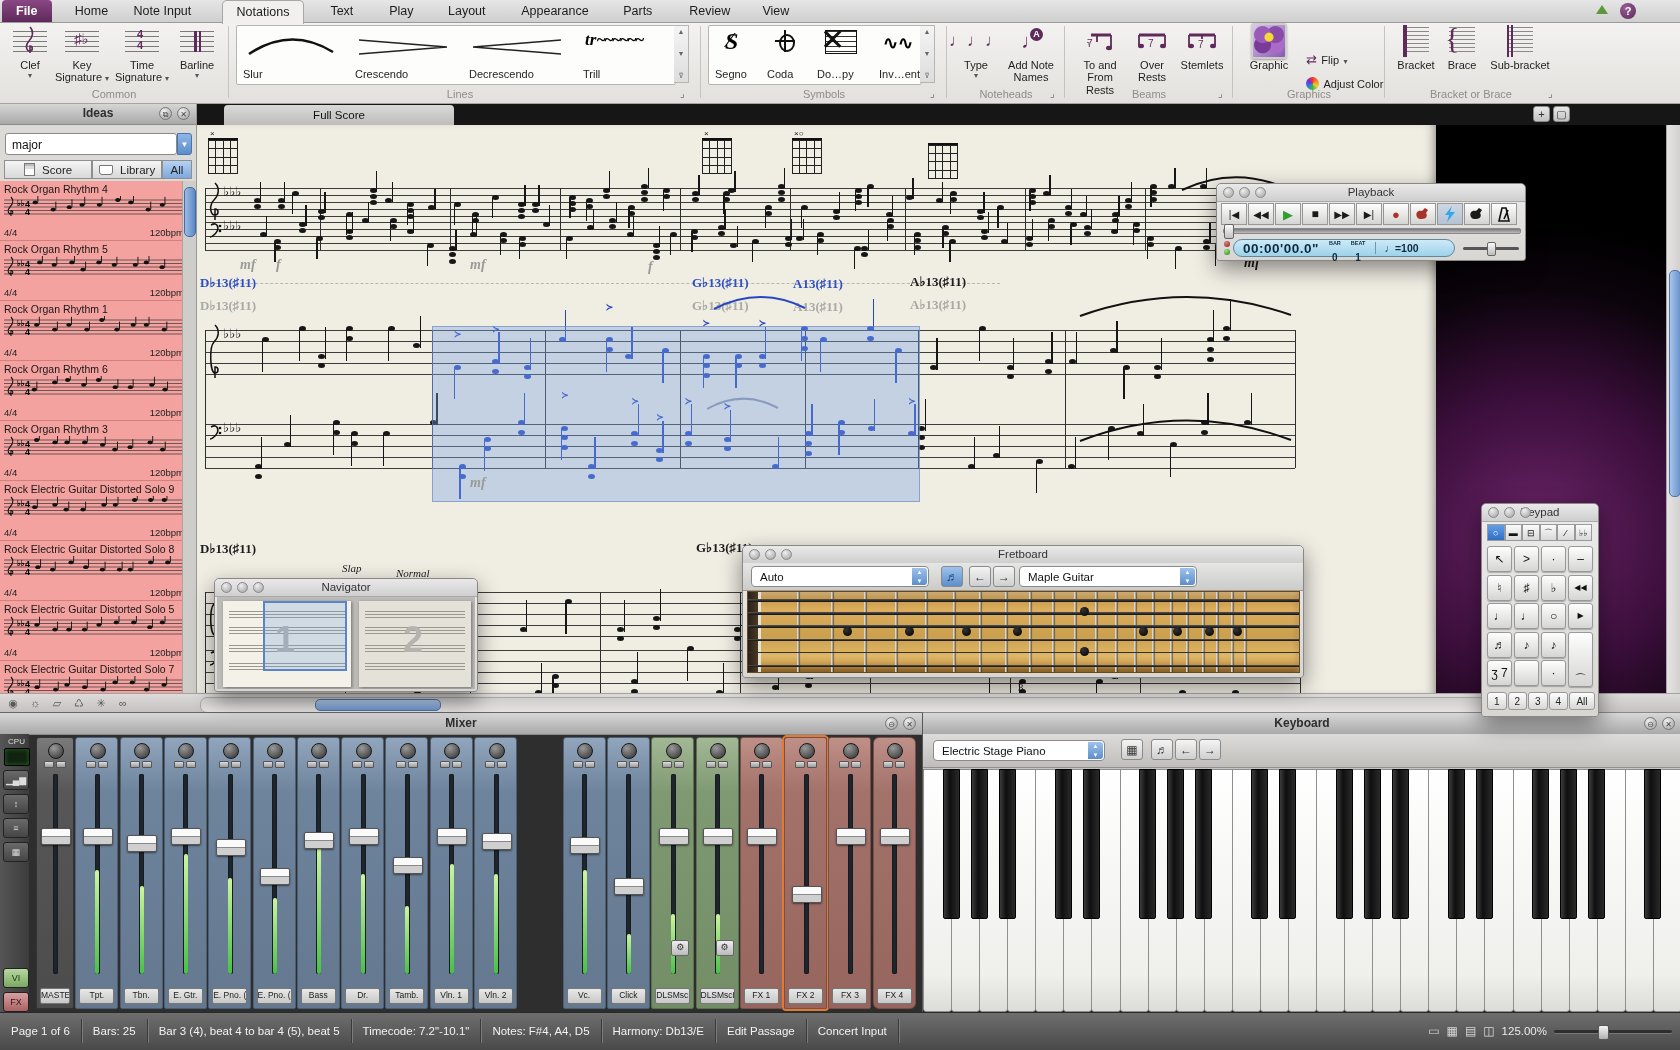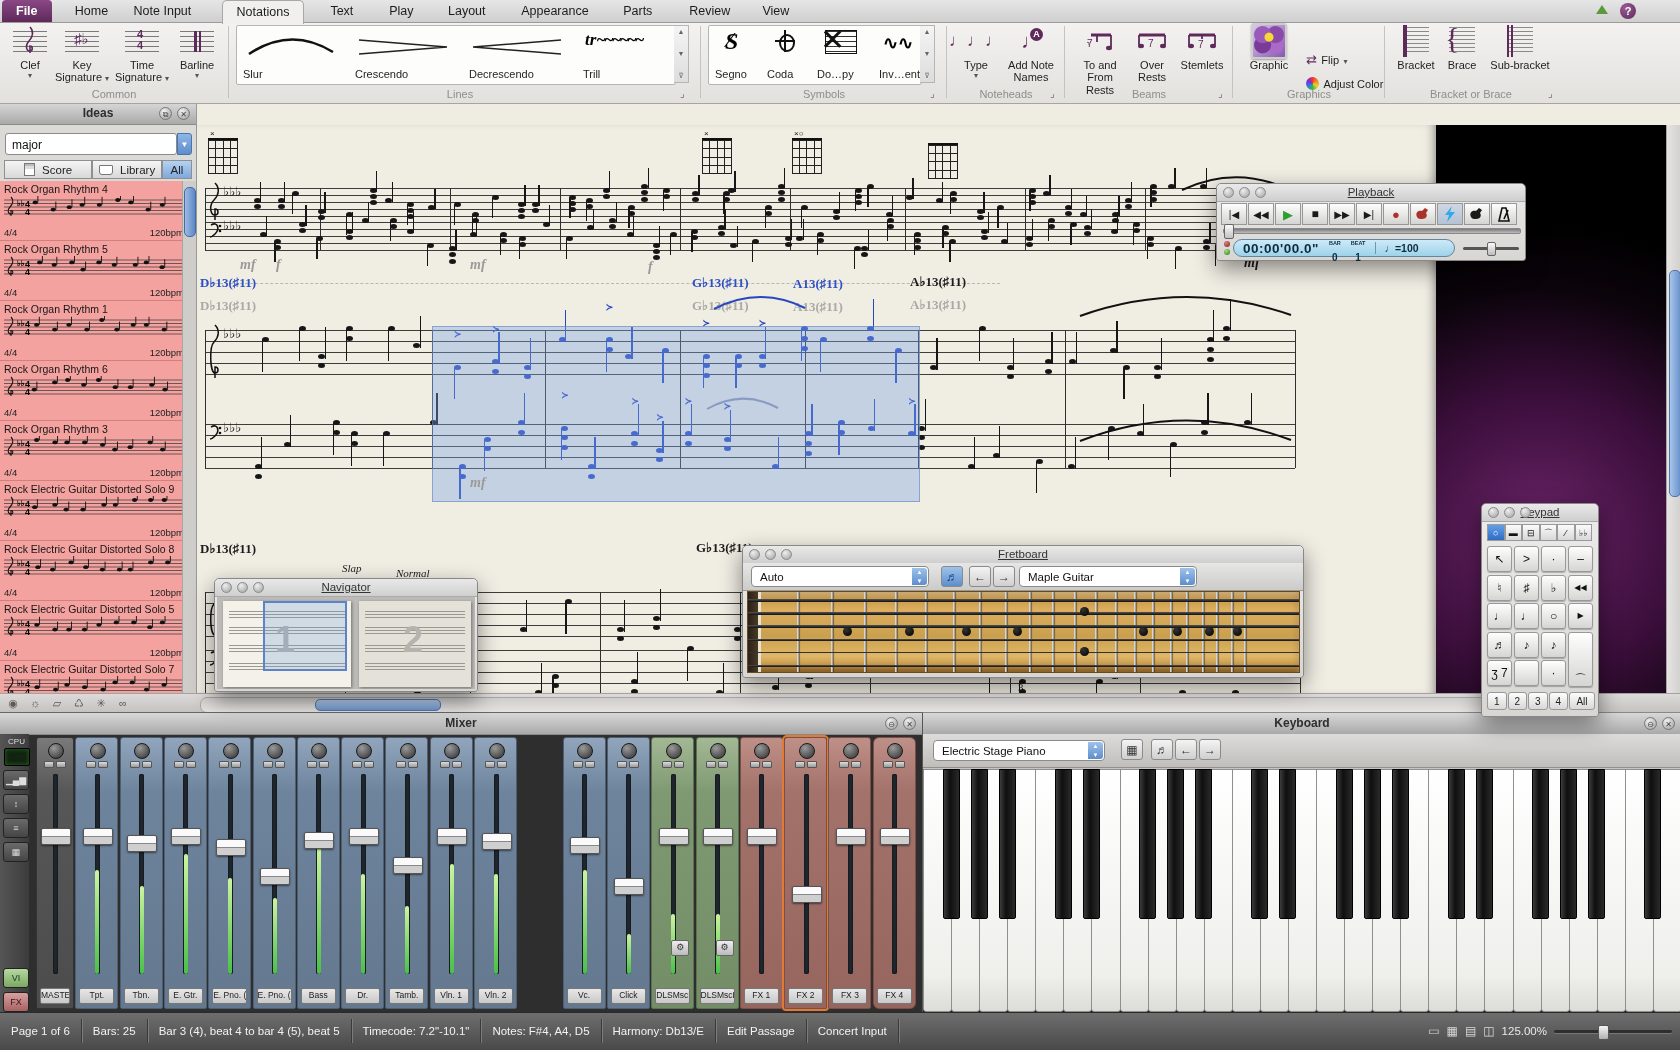--- a/index.html
+++ b/index.html
@@ -32,21 +32,21 @@
            display:flex;flex-direction:column;align-items:center;justify-content:space-between;font-size:7px;color:#666;padding:2px 0;box-sizing:border-box;}
   
   .ptitle{position:absolute;left:0;top:0;right:0;height:21px;background:linear-gradient(#d8d8d8,#a9a9a9);
           border-bottom:1px solid #8a8a8a;text-align:center;font-size:12px;font-weight:bold;color:#2e2e2e;line-height:21px;}
   .pbtn{position:absolute;top:4px;width:13px;height:13px;border-radius:50%;background:radial-gradient(circle at 35% 30%,#f2f2f2,#9a9a9a);
         border:1px solid #777;font-size:8px;line-height:13px;color:#444;text-align:center;box-sizing:border-box;}
   .tl{width:11px;height:11px;border-radius:50%;background:radial-gradient(circle at 35% 30%,#efefef,#9f9f9f);border:1px solid #8a8a8a;display:inline-block;box-sizing:border-box;}
   .win{position:absolute;background:linear-gradient(#ececea,#d8d6d3);border:1px solid #8a8886;border-radius:5px 5px 3px 3px;
        box-shadow:0 8px 22px rgba(0,0,0,.45);z-index:30;}
   .wtitle{height:17px;background:linear-gradient(#e9e9e9,#cfcfcf);border-bottom:1px solid #aaa;border-radius:5px 5px 0 0;
-          font-size:11.5px;color:#333;text-align:center;line-height:17px;position:relative;text-decoration:underline;}
+          font-size:11.5px;color:#333;text-align:center;line-height:17px;position:relative;}
   .wtl{position:absolute;top:3px;display:flex;gap:5px;left:6px;}
   
   #ideas{position:absolute;left:0;top:103px;width:196px;height:590px;background:#dcdad7;border-right:1px solid #9a9895;z-index:20;}
   #ideas-search{position:absolute;left:5px;top:30px;width:172px;height:22px;background:#fff;border:1px solid #8a8a8a;border-radius:3px;
                 font-size:12px;color:#111;line-height:22px;padding-left:6px;box-sizing:border-box;}
   #ideas-search-btn{position:absolute;left:177px;top:30px;width:15px;height:22px;background:linear-gradient(#8fb6e8,#5d8ecb);border:1px solid #4a73a8;
                     border-radius:0 3px 3px 0;color:#fff;font-size:8px;text-align:center;line-height:22px;box-sizing:border-box;}
   .itab{position:absolute;top:57px;height:19px;background:linear-gradient(#f5f5f5,#d8d8d8);border:1px solid #8f8f8f;
         font-size:11.5px;color:#222;text-align:center;line-height:18px;box-sizing:border-box;}
   .itab.active{background:linear-gradient(#b5d2f2,#7fa8dd);}
@@ -765,20 +765,25 @@
             <ellipse cx="160.01797871943563" cy="8.8" rx="2.6" ry="1.9" fill="#111"></ellipse>
             <rect x="162.21797871943562" y="0.8000000000000007" width="0.9" height="8" fill="#111"></rect>
           </svg>
         </div>
       </div>
     <div id="ideas-scroll">
         <div id="ideas-thumb"></div>
       </div>
   </div>
 
+  <div id="score-strip">
+    <div id="fullscore-tab">Full Score</div>
+    <div class="striptool" style="right:130px;">+</div>
+    <div class="striptool" style="right:110px;">▢</div>
+  </div>
 
   <div id="canvas">
     <div id="paper">
         <div class="cgm" style="left: 14px; top: 4px;">×</div>
         <div class="cgrid" style="left: 12px; top: 13px;"></div>
         <div class="cgm" style="left: 508px; top: 4px;">×</div>
         <div class="cgrid" style="left: 506px; top: 13px;"></div>
         <div class="cgm" style="left: 598px; top: 4px;">×○</div>
         <div class="cgrid" style="left: 596px; top: 13px;"></div>
         <div class="cgm" style="left: 734px; top: 4px;"></div>

